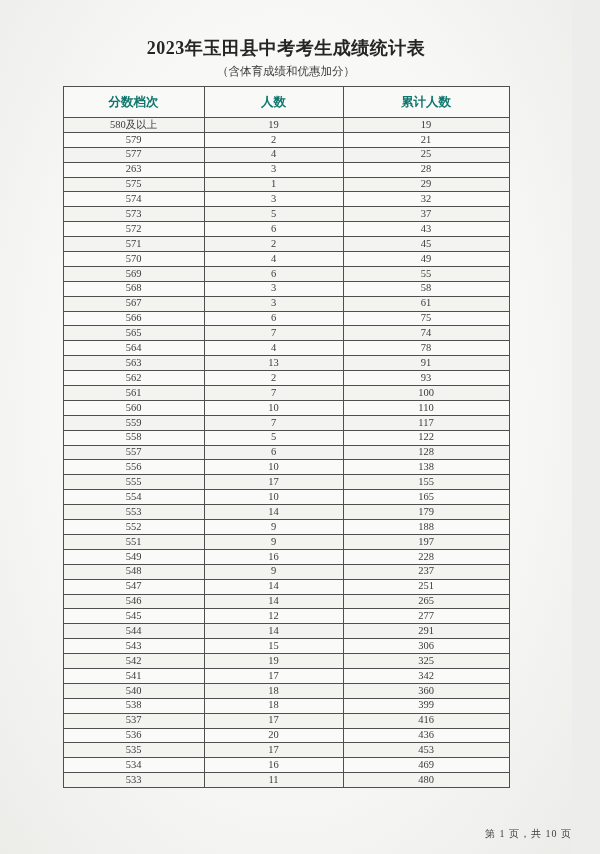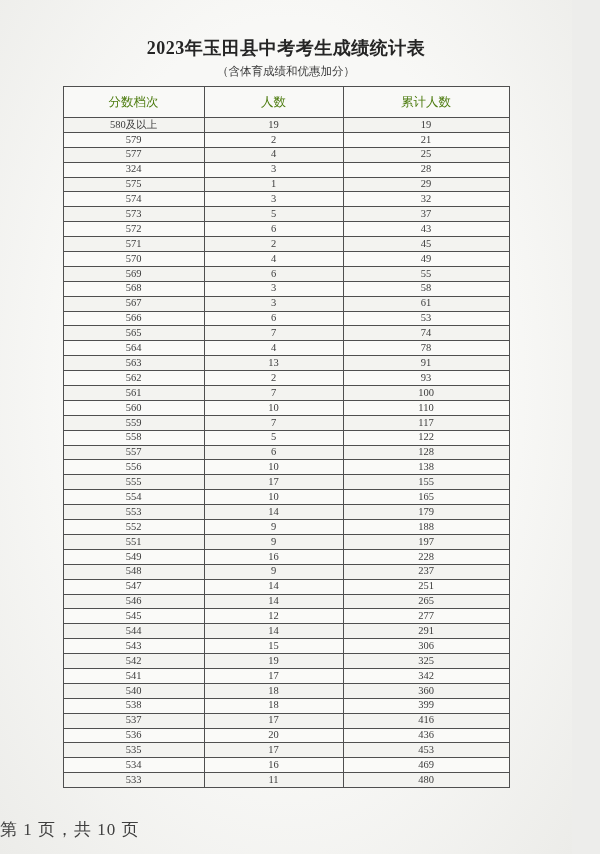--- a/index.html
+++ b/index.html
@@ -43,44 +43,44 @@
   .score-table td {
     border: 1px solid #4f4f4f;
     text-align: center;
     padding: 0;
     overflow: hidden;
     white-space: nowrap;
   }
   .score-table th {
     height: 30px;
     font-size: 12.5px;
-    font-weight: normal;
-    color: #4d7c0f;
+    font-weight: bold;
+    color: #0f766e;
     background: #f9f9f7;
   }
   .score-table td {
     height: 13.9px;
     font-size: 10.5px;
     line-height: 1;
     color: #3c3c3c;
     background: #fafaf8;
   }
   .score-table tbody tr:nth-child(odd) td {
     background: #f3f3f0;
   }
   .col-score   { width: 141px; }
   .col-count   { width: 139px; }
   .col-cumul   { width: 166px; }
   .doc-footer {
     position: absolute;
     left: 0;
     bottom: 13px;
     width: 100%;
-    text-align: left;
-    font-size: 17px;
+    text-align: right;
+    font-size: 10px;
     color: #3f3f3f;
     letter-spacing: 1px;
   }
 </style>
 </head>
 <body>
 
 <div class="page">
 
   <div class="doc-title">2023年玉田县中考考生成绩统计表</div>
@@ -110,21 +110,21 @@
           <td>579</td>
           <td>2</td>
           <td>21</td>
         </tr>
         <tr>
           <td>577</td>
           <td>4</td>
           <td>25</td>
         </tr>
         <tr>
-          <td>324</td>
+          <td>263</td>
           <td>3</td>
           <td>28</td>
         </tr>
         <tr>
           <td>575</td>
           <td>1</td>
           <td>29</td>
         </tr>
         <tr>
           <td>574</td>
@@ -162,21 +162,21 @@
           <td>58</td>
         </tr>
         <tr>
           <td>567</td>
           <td>3</td>
           <td>61</td>
         </tr>
         <tr>
           <td>566</td>
           <td>6</td>
-          <td>53</td>
+          <td>75</td>
         </tr>
         <tr>
           <td>565</td>
           <td>7</td>
           <td>74</td>
         </tr>
         <tr>
           <td>564</td>
           <td>4</td>
           <td>78</td>

